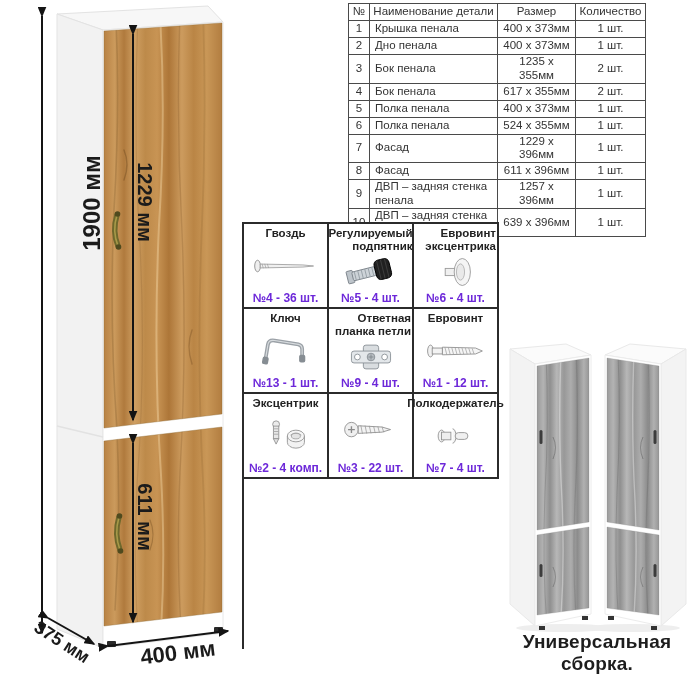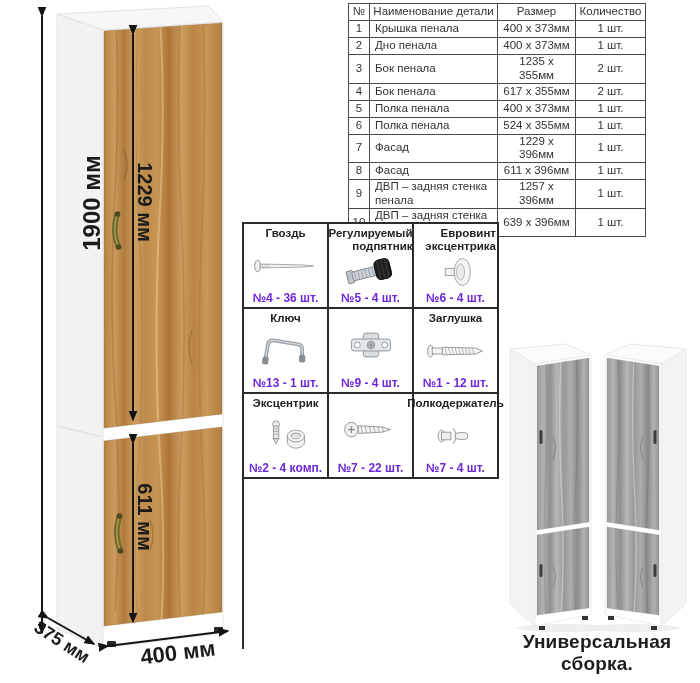--- a/index.html
+++ b/index.html
@@ -257,36 +257,37 @@
         <path d="M17,31 L20,13 Q21,8 27,9 L52,13 Q56,14 56,18 L56,29" stroke="#d7dbde" stroke-width="1.2" fill="none" stroke-linecap="round"></path>
         <rect x="14" y="26" width="6.5" height="8" rx="2" fill="#868d93" transform="rotate(10 17 30)"></rect>
         <rect x="52.8" y="24" width="6.5" height="8" rx="2" fill="#868d93"></rect>
       </svg>
         </div>
       <div class="hw-count">№13 - 1 шт.</div>
     </div>
 
 
     <div class="hw-cell">
+      <div class="hw-label">Ответная планка петли</div>
       <div class="hw-ico">
           <svg width="78" height="34" viewBox="0 0 78 40">
         <rect x="30" y="6" width="18" height="28" rx="3" fill="#d9dde0" stroke="#848b91"></rect>
         <rect x="16" y="13" width="46" height="14" rx="3" fill="#e3e7ea" stroke="#848b91"></rect>
         <circle cx="23" cy="20" r="3.4" fill="#fff" stroke="#848b91"></circle>
         <circle cx="55" cy="20" r="3.4" fill="#fff" stroke="#848b91"></circle>
         <circle cx="39" cy="20" r="4.5" fill="#b7bdc2" stroke="#848b91"></circle>
         <path d="M36,20 h6 M39,17 v6" stroke="#7d848a"></path>
       </svg>
         </div>
       <div class="hw-count">№9 - 4 шт.</div>
     </div>
 
 
     <div class="hw-cell">
-      <div class="hw-label">Заглушка</div>
+      <div class="hw-label">Евровинт</div>
       <div class="hw-ico">
           <svg width="78" height="34" viewBox="0 0 78 40">
         <ellipse cx="9" cy="20" rx="3.4" ry="7" fill="#f1f1f1" stroke="#8a8a8a"></ellipse>
         <rect x="11" y="16.5" width="12" height="7" fill="#f3f3f3" stroke="#8a8a8a"></rect>
         <polygon points="23,15.5 62,16.5 70,20 62,23.5 23,24.5" fill="#f5f5f5" stroke="#8a8a8a"></polygon>
         <path d="M26,15.8 l2.2,8.6 M30,15.9 l2.2,8.4 M34,16 l2.2,8.2 M38,16.1 l2.2,8 M42,16.2 l2.2,7.8 M46,16.4 l2.2,7.5 M50,16.6 l2.2,7.2 M54,16.8 l2.2,6.8 M58,17 l2.2,6.4" stroke="#9a9a9a" stroke-width="0.8" fill="none"></path>
       </svg>
         </div>
       <div class="hw-count">№1 - 12 шт.</div>
     </div>
@@ -310,21 +311,21 @@
 
     <div class="hw-cell">
       <div class="hw-ico">
           <svg width="78" height="34" viewBox="0 0 78 40">
         <ellipse cx="16" cy="19.5" rx="8" ry="8.5" fill="#f0f0f0" stroke="#8a8a8a"></ellipse>
         <path d="M12,19.5 h8 M16,15.5 v8" stroke="#8a8a8a" stroke-width="1.6"></path>
         <polygon points="24,15 52,16.5 62,19.5 52,22.5 24,24" fill="#f3f3f3" stroke="#8a8a8a"></polygon>
         <path d="M27,14.5 l2,10 M32,14.7 l2,9.6 M37,15 l2,9 M42,15.3 l2,8.4 M47,15.7 l2,7.6 M52,16.2 l2,6.6" stroke="#9a9a9a" stroke-width="0.9" fill="none"></path>
       </svg>
         </div>
-      <div class="hw-count">№7 - 22 шт.</div>
+      <div class="hw-count">№3 - 22 шт.</div>
     </div>
 
     <div class="hw-cell">
       <div class="hw-label">Полкодержатель</div>
       <div class="hw-ico">
           <svg width="78" height="34" viewBox="0 0 78 40">
         <ellipse cx="22" cy="20" rx="4" ry="7" fill="#f2f2f2" stroke="#8f8f8f"></ellipse>
         <rect x="22" y="15.5" width="11" height="9" fill="#eeeeee" stroke="#8f8f8f"></rect>
         <path d="M35,11.5 a4,8.5 0 0 1 0,17" fill="#f5f5f5" stroke="#8f8f8f"></path>
         <rect x="38" y="16" width="15" height="8" rx="4" fill="#f0f0f0" stroke="#8f8f8f"></rect>

